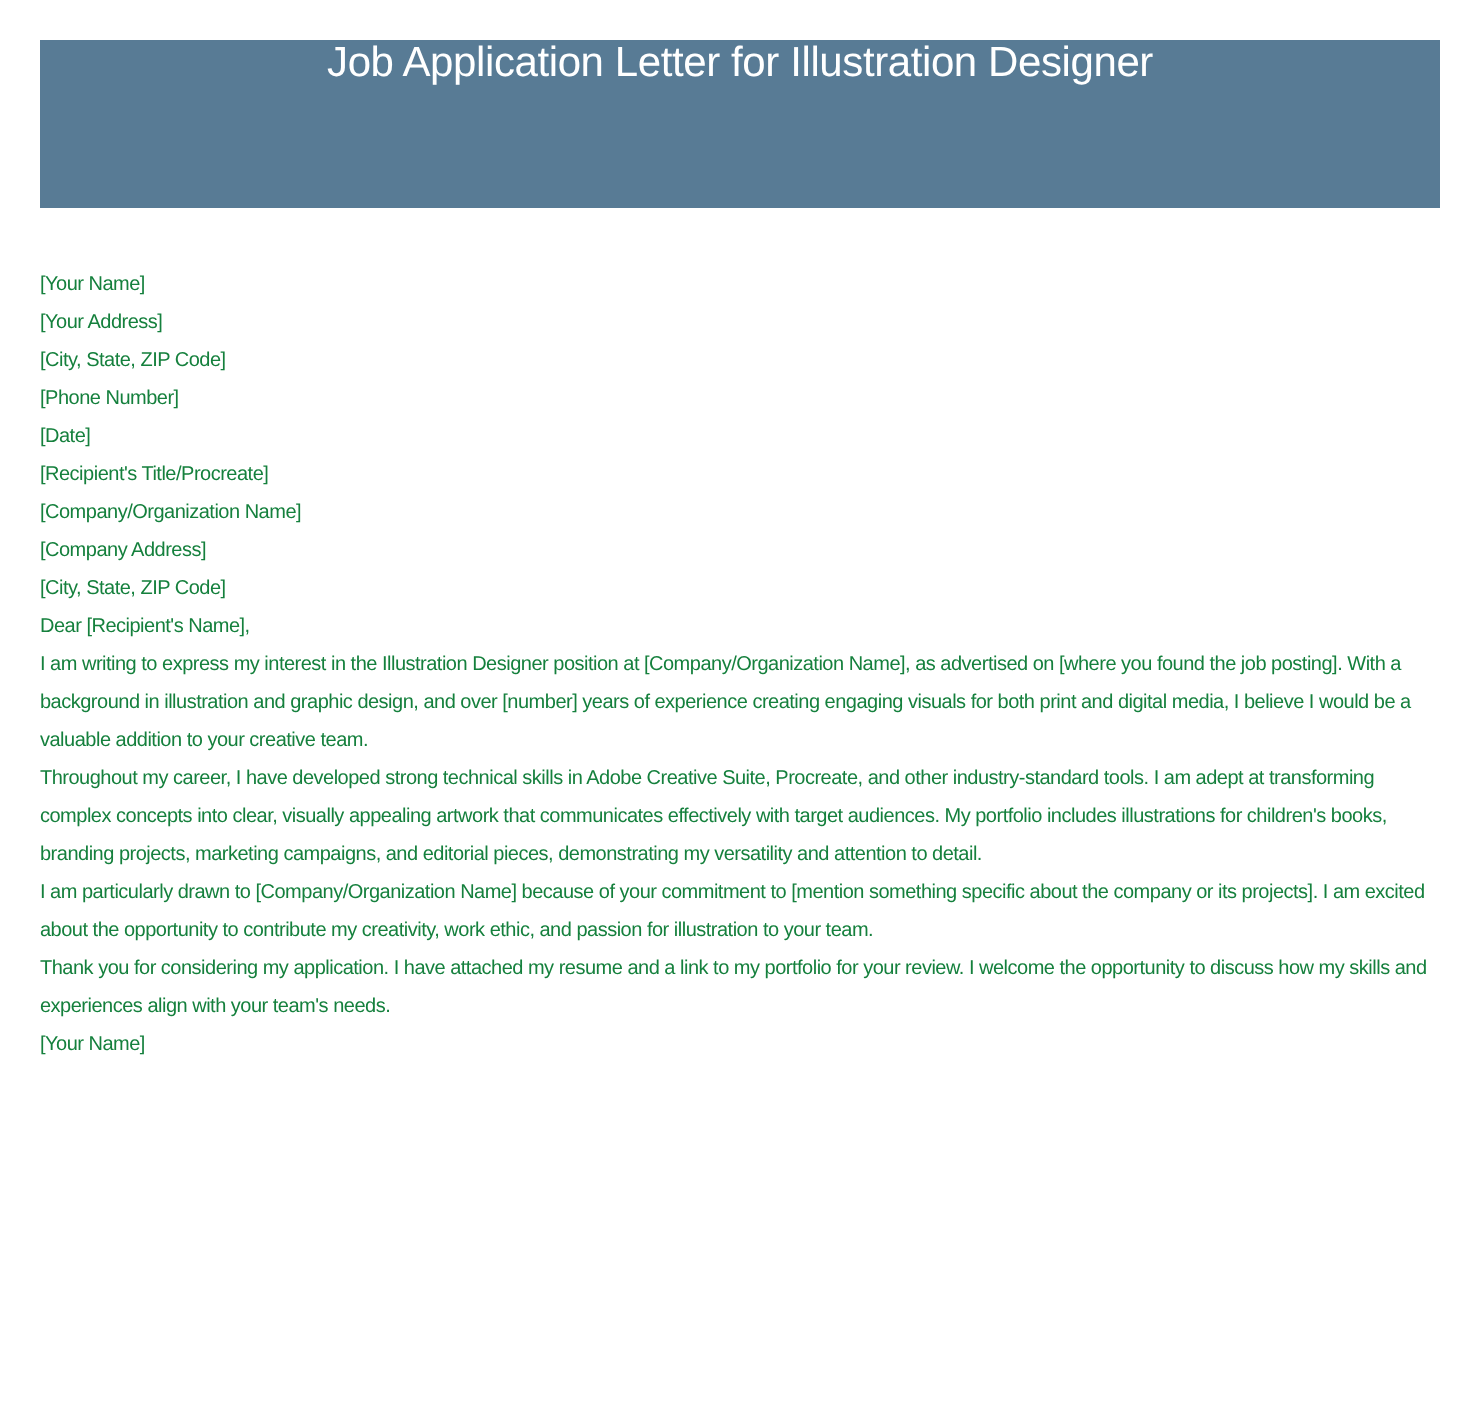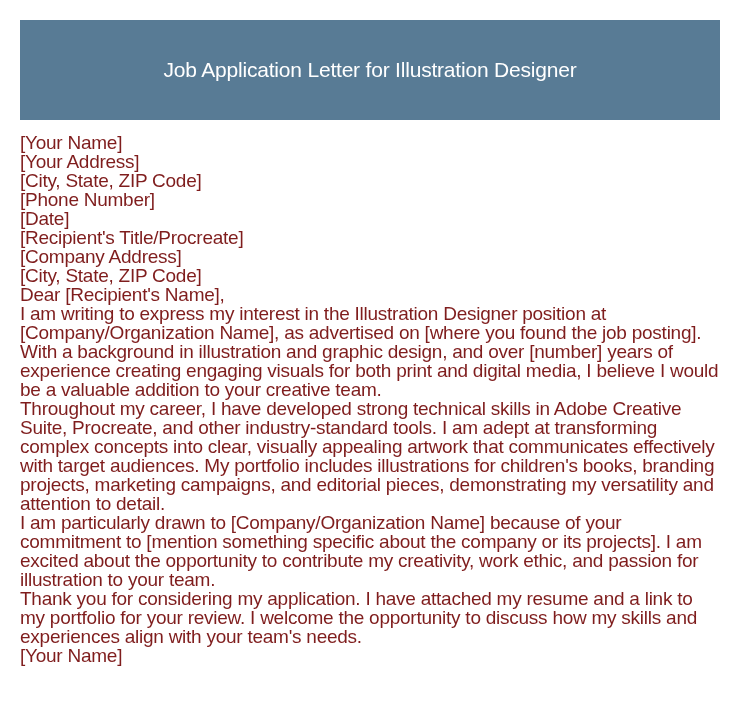--- a/index.html
+++ b/index.html
@@ -1,33 +1,33 @@
 <!DOCTYPE html>
 <html><head>
   <meta charset="utf-8">
   <style>
     html, body { margin: 0; padding: 0; background: #ffffff; }
     body { width: 740px; height: 705px; position: relative; overflow: hidden; }
     .header {
-      position: absolute; left: 20px; top: 20px; width: 700px; height: 100px;
+      position: absolute; left: 20px; top: 20px; width: 700px; height: 84px;
       background: #587b95;
-      display: flex; align-items: center; justify-content: center;
+      display: flex; align-items: flex-start; justify-content: center;
     }
     .header-title {
       color: #ffffff;
       font-family: "Liberation Sans", sans-serif;
       font-size: 21px;
       letter-spacing: -0.2px;
     }
     .letter {
       position: absolute; left: 20px; top: 133px; width: 702px;
       font-family: "Liberation Sans", sans-serif;
-      font-size: 19px;
+      font-size: 10px;
       line-height: 19px;
-      color: #7f1d1d;
+      color: #15803d;
       letter-spacing: -0.25px;
     }
     .line, .para { margin: 0; }
   </style>
 </head>
 <body>
 
 <div class="header">
   <div class="header-title">Job Application Letter for Illustration Designer</div>
 </div>
@@ -35,20 +35,21 @@
 <div class="letter">
   <div>
     <p class="line">[Your Name]</p>
     <p class="line">[Your Address]</p>
     <p class="line">[City, State, ZIP Code]</p>
     <p class="line">[Phone Number]</p>
     <p class="line">[Date]</p>
   </div>
   <div>
     <p class="line">[Recipient's Title/Procreate]</p>
+    <p class="line">[Company/Organization Name]</p>
     <p class="line">[Company Address]</p>
     <p class="line">[City, State, ZIP Code]</p>
   </div>
   <p class="line">Dear [Recipient's Name],</p>
   <p class="para">I am writing to express my interest in the Illustration Designer position at [Company/Organization Name], as advertised on [where you found the job posting]. With a background in illustration and graphic design, and over [number] years of experience creating engaging visuals for both print and digital media, I believe I would be a valuable addition to your creative team.</p>
   <p class="para">Throughout my career, I have developed strong technical skills in Adobe Creative Suite, Procreate, and other industry-standard tools. I am adept at transforming complex concepts into clear, visually appealing artwork that communicates effectively with target audiences. My portfolio includes illustrations for children's books, branding projects, marketing campaigns, and editorial pieces, demonstrating my versatility and attention to detail.</p>
   <p class="para">I am particularly drawn to [Company/Organization Name] because of your commitment to [mention something specific about the company or its projects]. I am excited about the opportunity to contribute my creativity, work ethic, and passion for illustration to your team.</p>
   <p class="para">Thank you for considering my application. I have attached my resume and a link to my portfolio for your review. I welcome the opportunity to discuss how my skills and experiences align with your team's needs.</p>
   <p class="line">[Your Name]</p>
 </div>

